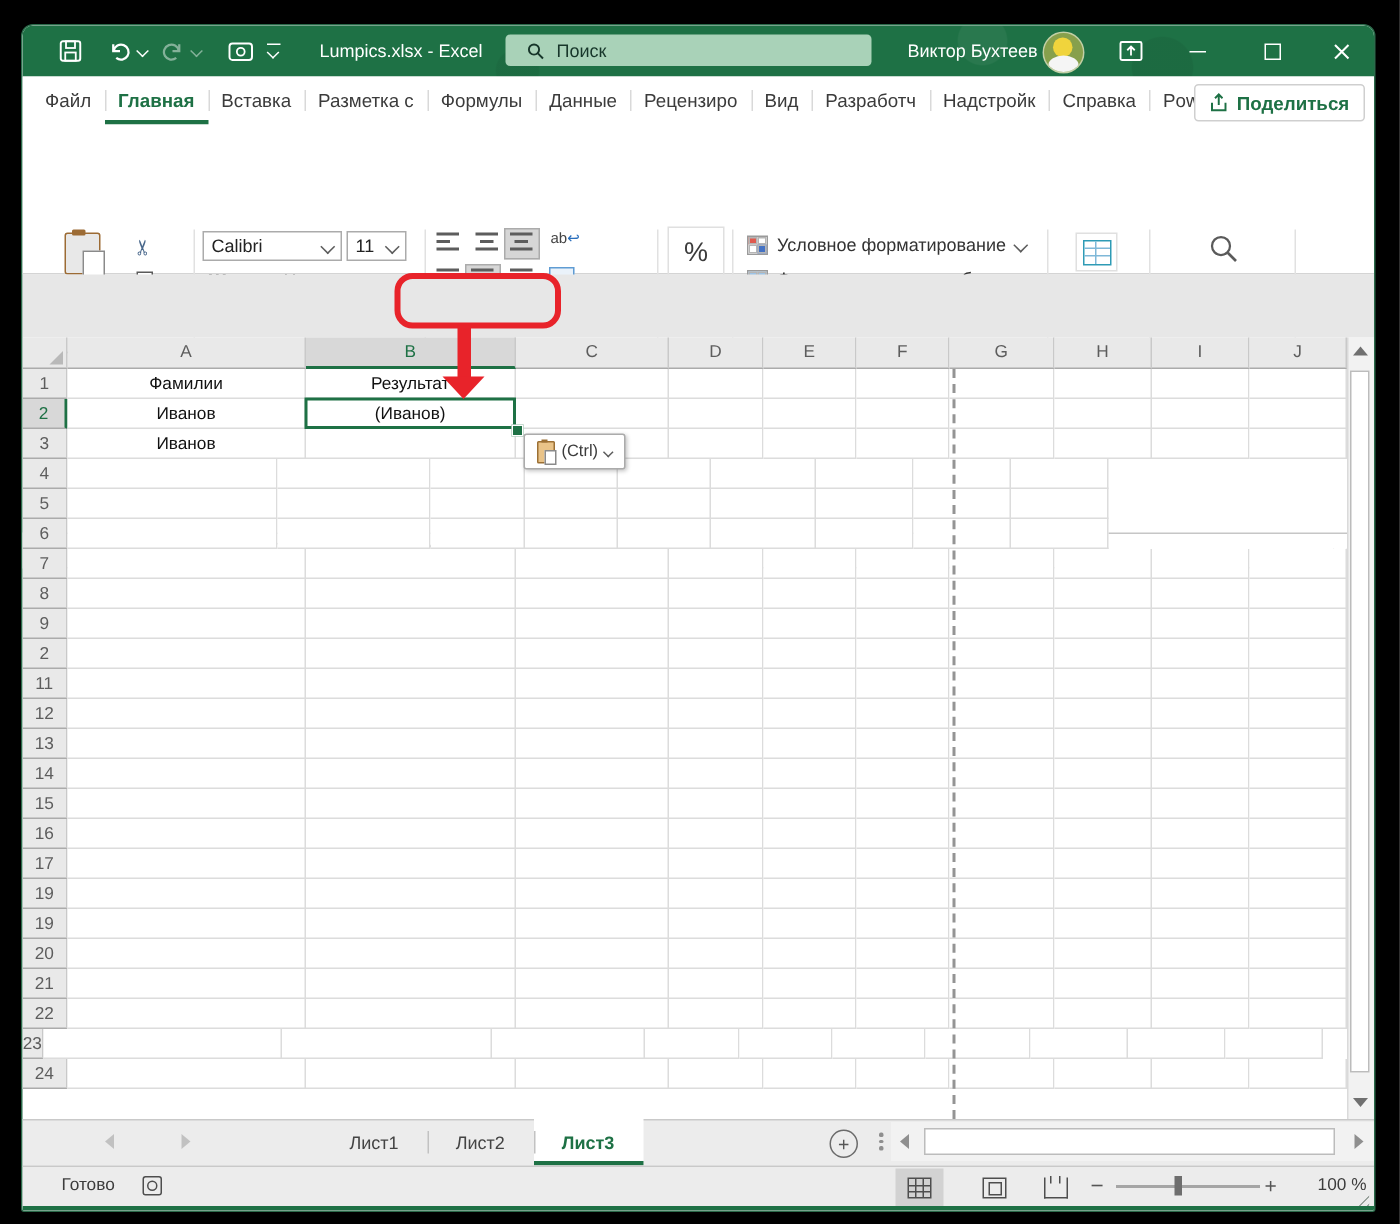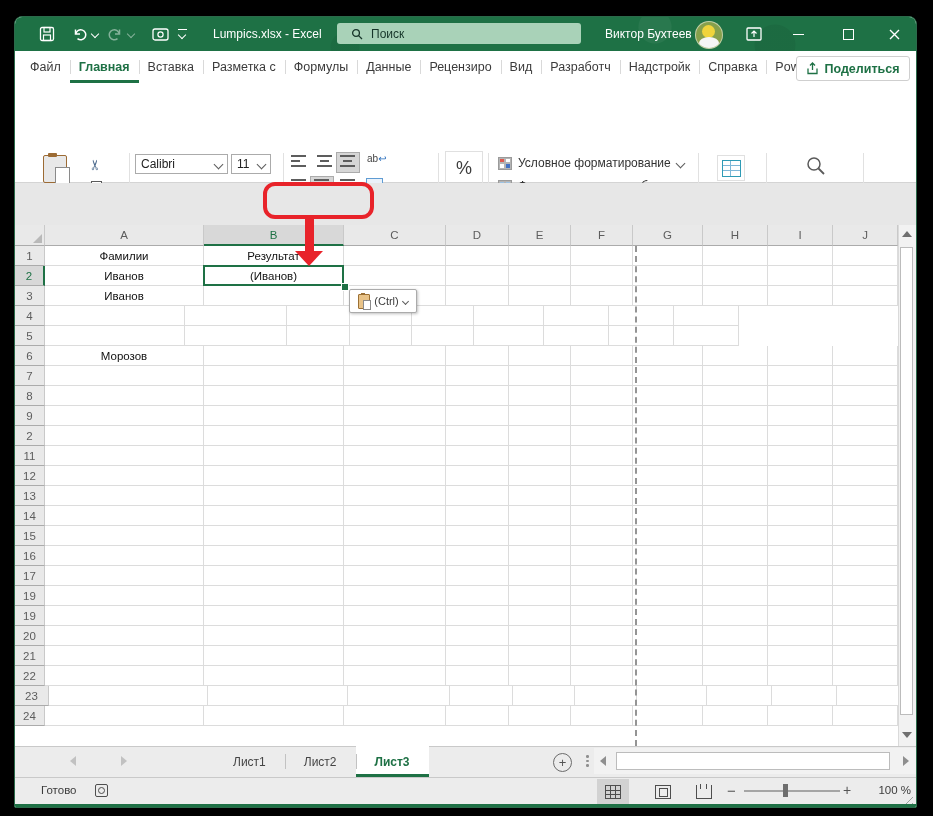--- a/index.html
+++ b/index.html
@@ -462,21 +462,20 @@
           <div class="gcell" style="width: 63px; height: 20px;"></div>
           <div class="gcell" style="width: 62px; height: 20px;"></div>
           <div class="gcell" style="width: 62px; height: 20px;"></div>
           <div class="gcell" style="width: 70px; height: 20px;"></div>
           <div class="gcell" style="width: 65px; height: 20px;"></div>
           <div class="gcell" style="width: 65px; height: 20px;"></div>
           <div class="gcell" style="width: 65px; height: 20px;"></div>
         </div>
         <div class="grow">
           <div class="ghead" style="width: 30px; height: 20px;">6</div>
-          <div class="gcell ctr" style="width: 159px; height: 20px;">Морозов</div>
           <div class="gcell ctr" style="width: 140px; height: 20px;"></div>
           <div class="gcell" style="width: 102px; height: 20px;"></div>
           <div class="gcell" style="width: 63px; height: 20px;"></div>
           <div class="gcell" style="width: 62px; height: 20px;"></div>
           <div class="gcell" style="width: 62px; height: 20px;"></div>
           <div class="gcell" style="width: 70px; height: 20px;"></div>
           <div class="gcell" style="width: 65px; height: 20px;"></div>
           <div class="gcell" style="width: 65px; height: 20px;"></div>
           <div class="gcell" style="width: 65px; height: 20px;"></div>
         </div>
@@ -682,21 +681,21 @@
           <div class="gcell" style="width: 102px; height: 20px;"></div>
           <div class="gcell" style="width: 63px; height: 20px;"></div>
           <div class="gcell" style="width: 62px; height: 20px;"></div>
           <div class="gcell" style="width: 62px; height: 20px;"></div>
           <div class="gcell" style="width: 70px; height: 20px;"></div>
           <div class="gcell" style="width: 65px; height: 20px;"></div>
           <div class="gcell" style="width: 65px; height: 20px;"></div>
           <div class="gcell" style="width: 65px; height: 20px;"></div>
         </div>
         <div class="grow">
-          <div class="ghead" style="width: 34px; height: 20px;">23</div>
+          <div class="ghead" style="width: 14px; height: 20px;">23</div>
           <div class="gcell ctr" style="width: 159px; height: 20px;"></div>
           <div class="gcell ctr" style="width: 140px; height: 20px;"></div>
           <div class="gcell" style="width: 102px; height: 20px;"></div>
           <div class="gcell" style="width: 63px; height: 20px;"></div>
           <div class="gcell" style="width: 62px; height: 20px;"></div>
           <div class="gcell" style="width: 62px; height: 20px;"></div>
           <div class="gcell" style="width: 70px; height: 20px;"></div>
           <div class="gcell" style="width: 65px; height: 20px;"></div>
           <div class="gcell" style="width: 65px; height: 20px;"></div>
           <div class="gcell" style="width: 65px; height: 20px;"></div>

